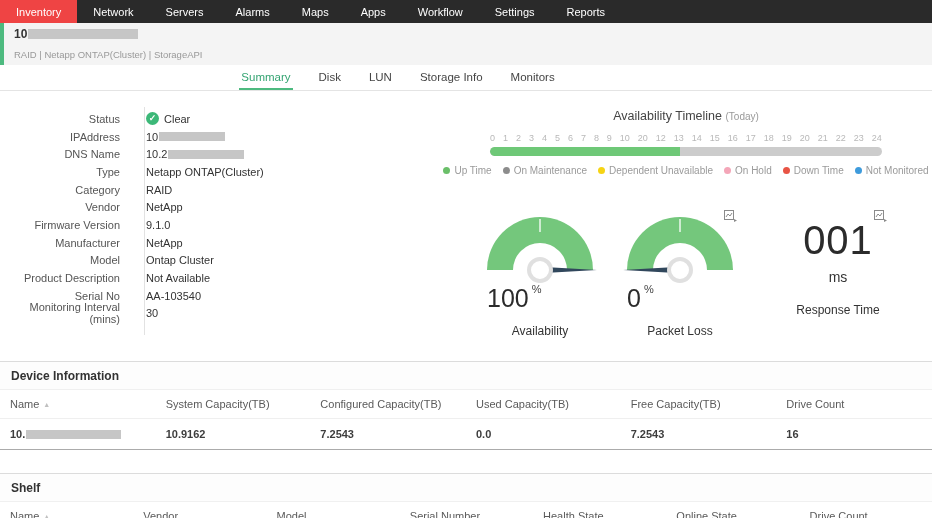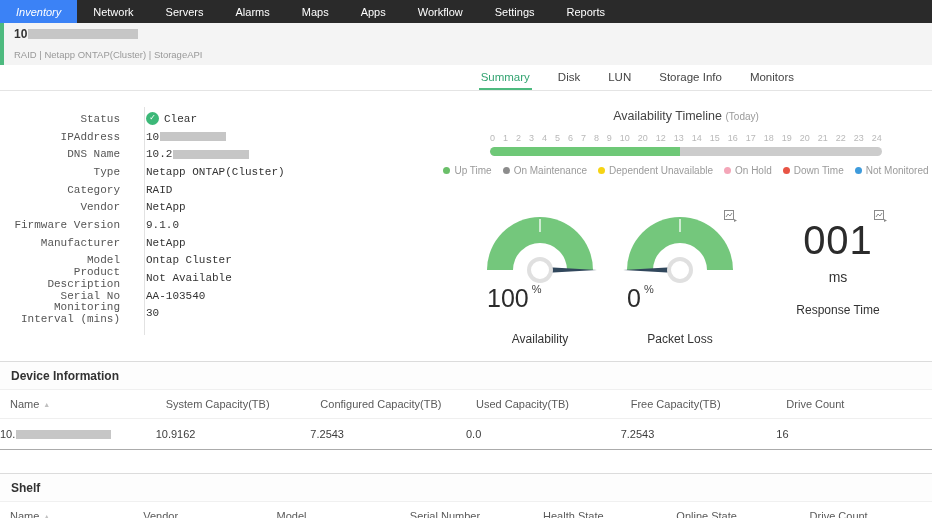--- a/index.html
+++ b/index.html
@@ -2,41 +2,41 @@
 <html><head>
 <meta charset="utf-8">
 <style>
   * { margin:0; padding:0; box-sizing:border-box; }
   html,body { width:932px; height:518px; }
   body { font-family:"Liberation Sans", sans-serif; background:#fff; overflow:hidden; position:relative; }
 
   
   .nav { height:23px; background:#2a2a2a; display:flex; align-items:stretch; }
   .nav-item { color:#ffffff; font-size:11px; padding:0 16px; display:flex; align-items:center; cursor:pointer; white-space:nowrap; }
-  .nav-item.active { background:#3b82f6;font-style:italic; }
+  .nav-item.active { background:#ef4444; }
 
   
   .device-header { background:#f4f4f4; border-left:4px solid #4dba7f; padding:4px 0 5px 10px; }
   .device-title { font-size:12px; font-weight:bold; color:#333; display:flex; align-items:center; }
   .device-sub { font-size:9.5px; color:#999; margin-top:8px; }
   .redact { background:#c6c6c6; display:inline-block; }
   .redact-title { width:110px; height:10px; margin-left:1px; }
   .redact-ip { width:66px; height:9px; margin-left:1px; }
   .redact-dns { width:76px; height:9px; margin-left:1px; }
   .redact-cell { width:95px; height:9px; margin-left:1px; }
 
   
-  .tabs { display:flex; justify-content:flex-end; padding-right:136px; border-bottom:1px solid #e4e4e4; height:26px; align-items:stretch; gap:24px; }
+  .tabs { display:flex; justify-content:center; padding-right:136px; border-bottom:1px solid #e4e4e4; height:26px; align-items:stretch; gap:24px; }
   .tab { font-size:11.5px; color:#454545; display:flex; align-items:center; cursor:pointer; border-bottom:2px solid transparent; padding:0 2px; }
   .tab.active { color:#33a briefly; }
   .tab.active { color:#34a472; border-bottom-color:#4dba7f; }
 
   
   .content { display:flex; height:254px; }
-  .left-panel { width:440px; padding-top:19px; position:relative;font-family:Liberation Mono, monospace; }
+  .left-panel { width:440px; padding-top:19px; position:relative; }
   .left-panel .divider { position:absolute; left:144px; top:16px; bottom:10px; width:1px; background:#e2e2e2; }
   .detail-row { display:flex; font-size:11px; height:17.7px; align-items:center; }
   .detail-label { width:132px; text-align:right; color:#555; padding-right:12px; }
   .detail-value { color:#333; padding-left:14px; display:flex; align-items:center; }
   .status-icon { width:13px; height:13px; border-radius:50%; background:#3cb878; color:#fff; font-size:9px; line-height:13px; text-align:center; display:inline-block; margin-right:5px; font-weight:bold; }
 
   .right-panel { width:492px; padding-top:18px; position:relative; }
   .tl-title { text-align:center; font-size:12.5px; color:#444; }
   .tl-title .today { font-size:10px; color:#999; }
   .tl-hours { width:392px; margin:10px auto 0; display:flex; justify-content:space-between; font-size:9px; color:#b8b8b8; }
@@ -51,36 +51,36 @@
   .gauge-block { width:106px; margin-right:34px; position:relative; }
   .gauge { width:106px; height:53px; position:relative; }
   .gauge-arc { width:106px; height:53px; background:#74c77c; border-radius:53px 53px 0 0; position:absolute; }
   .gauge-hole { position:absolute; width:54px; height:27px; left:26px; top:26px; background:#fff; border-radius:27px 27px 0 0; }
   .gauge-tick { position:absolute; left:52px; top:2px; width:2px; height:13px; background:rgba(255,255,255,0.65); }
   .needle { position:absolute; left:53px; top:48px; width:57px; height:10px; background:#31475c; clip-path:polygon(0 18%, 100% 50%, 0 82%); }
   .needle-left { transform:translateX(-57px) scaleX(-1); }
   .hub { position:absolute; left:40px; top:40px; width:26px; height:26px; border-radius:50%; background:#fff; border:4px solid #e0e0e0; }
   .gauge-value { font-size:25px; color:#2b2b2b; margin-top:13px; }
   .gauge-value .unit { font-size:11px; vertical-align:14px; color:#444; margin-left:3px; }
-  .gauge-label { text-align:center; font-size:12px; color:#333; margin-top:19px; }
+  .gauge-label { text-align:center; font-size:12px; color:#333; margin-top:11px; }
   .metric-icon { position:absolute; top:-9px; right:-4px; cursor:pointer; }
   .response-block { width:142px; position:relative; text-align:center; }
   .response-value { font-size:40px; color:#2b2b2b; line-height:42px; margin-top:2px; letter-spacing:1px; }
   .response-unit { font-size:14px; color:#333; margin-top:8px; }
   .response-label { font-size:12px; color:#333; margin-top:18px; }
   .response-block .metric-icon { right:22px; }
 
   
   .section { border-top:1px solid #dcdcdc; }
   .section-1 { margin-top:16px; }
   .section-2 { margin-top:23px; }
   .section-band { padding:7px 0 6px 11px; font-size:12px; font-weight:bold; color:#333; background:#fdfdfd; border-bottom:1px solid #f0f0f0; }
   table { width:100%; border-collapse:collapse; table-layout:fixed; }
   th { text-align:left; font-weight:normal; font-size:11px; color:#5a5a5a; padding:8px 4px 8px 10px; border-bottom:1px solid #efefef; white-space:nowrap; overflow:hidden; }
-  td { font-size:11px; color:#3d3d3d; padding:9px 4px 9px 0; border-bottom:1px solid #ababab; white-space:nowrap; overflow:hidden; }
+  td { font-size:11px; color:#3d3d3d; padding:9px 4px 9px 10px; border-bottom:1px solid #ababab; white-space:nowrap; overflow:hidden;font-weight:bold; }
   .sort-arrow { font-size:7px; color:#c0c0c0; margin-left:4px; vertical-align:1px; }
   .cell-flex { display:flex; align-items:center; }
 </style>
 </head>
 <body>
 
 <div class="nav">
   <div class="nav-item active">Inventory</div>
   <div class="nav-item">Network</div>
   <div class="nav-item">Servers</div>

